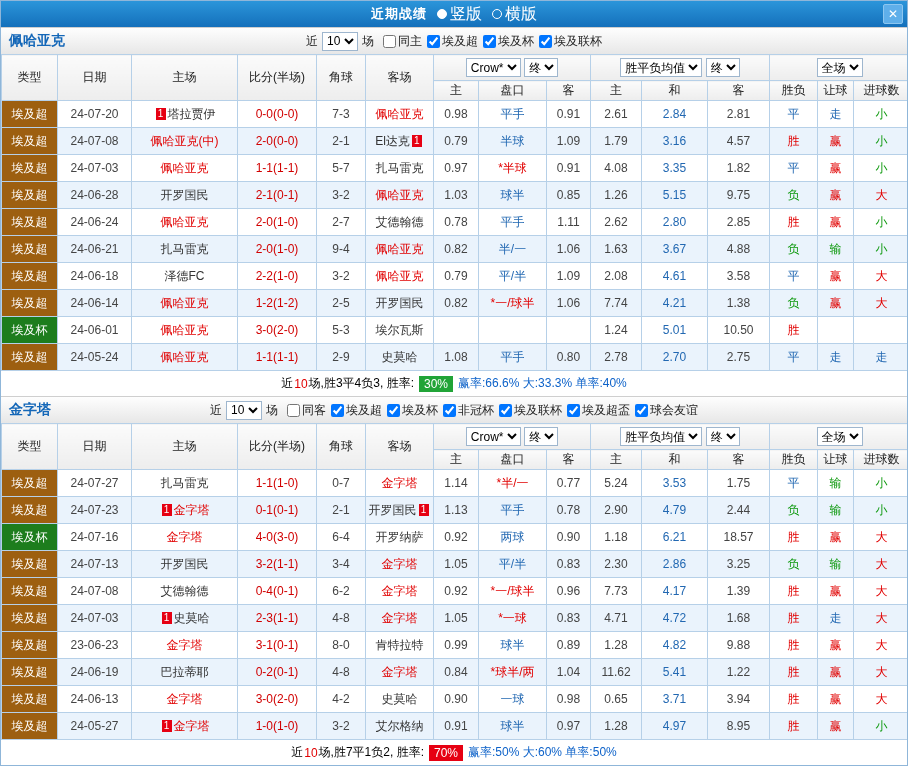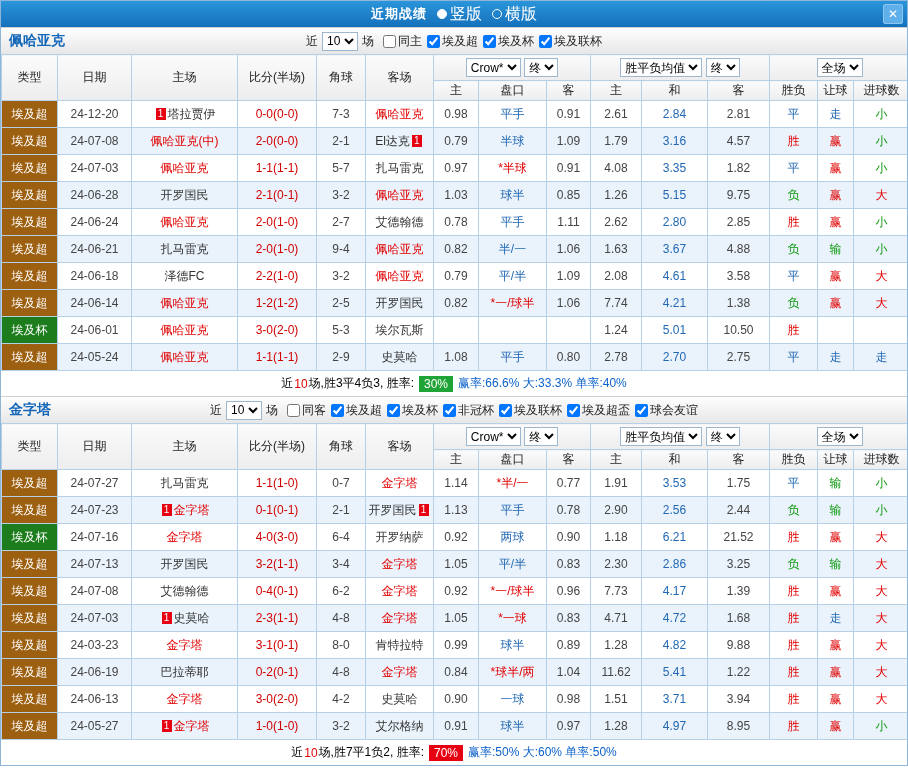--- a/index.html
+++ b/index.html
@@ -137,21 +137,21 @@
             <th>和</th>
             <th>客</th>
             <th>胜负</th>
             <th>让球</th>
             <th>进球数</th>
           </tr>
       </thead>
       <tbody>
           <tr>
             <td class="league lg-super">埃及超</td>
-            <td class="date">24-12-20</td>
+            <td class="date">24-07-20</td>
             <td class="team"><span class="badge">1</span><span>塔拉贾伊</span></td>
             <td class="score">0-0(0-0)</td>
             <td class="corners">7-3</td>
             <td class="team"><span class="c-red">佩哈亚克</span></td>
             <td class="odds">0.98</td>
             <td class="c-blue">平手</td>
             <td class="odds">0.91</td>
             <td class="odds">2.61</td>
             <td class="c-blue">2.84</td>
             <td class="odds">2.81</td>
@@ -397,57 +397,57 @@
           <tr>
             <td class="league lg-super">埃及超</td>
             <td class="date">24-07-27</td>
             <td class="team"><span>扎马雷克</span></td>
             <td class="score">1-1(1-0)</td>
             <td class="corners">0-7</td>
             <td class="team"><span class="c-red">金字塔</span></td>
             <td class="odds">1.14</td>
             <td class="c-red">*半/一</td>
             <td class="odds">0.77</td>
-            <td class="odds">1.91</td>
+            <td class="odds">5.24</td>
             <td class="c-blue">3.53</td>
             <td class="odds">1.75</td>
             <td class="c-blue">平</td>
             <td class="c-green">输</td>
             <td class="c-green">小</td>
           </tr>
           <tr>
             <td class="league lg-super">埃及超</td>
             <td class="date">24-07-23</td>
             <td class="team"><span class="badge">1</span><span class="c-red">金字塔</span></td>
             <td class="score">0-1(0-1)</td>
             <td class="corners">2-1</td>
             <td class="team"><span>开罗国民</span><span class="badge">1</span></td>
             <td class="odds">1.13</td>
             <td class="c-blue">平手</td>
             <td class="odds">0.78</td>
             <td class="odds">2.90</td>
-            <td class="c-blue">2.56</td>
+            <td class="c-blue">4.79</td>
             <td class="odds">2.44</td>
             <td class="c-green">负</td>
             <td class="c-green">输</td>
             <td class="c-green">小</td>
           </tr>
           <tr>
             <td class="league lg-cup">埃及杯</td>
             <td class="date">24-07-16</td>
             <td class="team"><span class="c-red">金字塔</span></td>
             <td class="score">4-0(3-0)</td>
             <td class="corners">6-4</td>
             <td class="team"><span>开罗纳萨</span></td>
             <td class="odds">0.92</td>
             <td class="c-blue">两球</td>
             <td class="odds">0.90</td>
             <td class="odds">1.18</td>
             <td class="c-blue">6.21</td>
-            <td class="odds">21.52</td>
+            <td class="odds">18.57</td>
             <td class="c-red">胜</td>
             <td class="c-red">赢</td>
             <td class="c-red">大</td>
           </tr>
           <tr>
             <td class="league lg-super">埃及超</td>
             <td class="date">24-07-13</td>
             <td class="team"><span>开罗国民</span></td>
             <td class="score">3-2(1-1)</td>
             <td class="corners">3-4</td>
@@ -491,21 +491,21 @@
             <td class="odds">0.83</td>
             <td class="odds">4.71</td>
             <td class="c-blue">4.72</td>
             <td class="odds">1.68</td>
             <td class="c-red">胜</td>
             <td class="c-blue">走</td>
             <td class="c-red">大</td>
           </tr>
           <tr>
             <td class="league lg-super">埃及超</td>
-            <td class="date">24-03-23</td>
+            <td class="date">23-06-23</td>
             <td class="team"><span class="c-red">金字塔</span></td>
             <td class="score">3-1(0-1)</td>
             <td class="corners">8-0</td>
             <td class="team"><span>肯特拉特</span></td>
             <td class="odds">0.99</td>
             <td class="c-blue">球半</td>
             <td class="odds">0.89</td>
             <td class="odds">1.28</td>
             <td class="c-blue">4.82</td>
             <td class="odds">9.88</td>
@@ -533,21 +533,21 @@
           <tr>
             <td class="league lg-super">埃及超</td>
             <td class="date">24-06-13</td>
             <td class="team"><span class="c-red">金字塔</span></td>
             <td class="score">3-0(2-0)</td>
             <td class="corners">4-2</td>
             <td class="team"><span>史莫哈</span></td>
             <td class="odds">0.90</td>
             <td class="c-blue">一球</td>
             <td class="odds">0.98</td>
-            <td class="odds">1.51</td>
+            <td class="odds">0.65</td>
             <td class="c-blue">3.71</td>
             <td class="odds">3.94</td>
             <td class="c-red">胜</td>
             <td class="c-red">赢</td>
             <td class="c-red">大</td>
           </tr>
           <tr>
             <td class="league lg-super">埃及超</td>
             <td class="date">24-05-27</td>
             <td class="team"><span class="badge">1</span><span class="c-red">金字塔</span></td>

